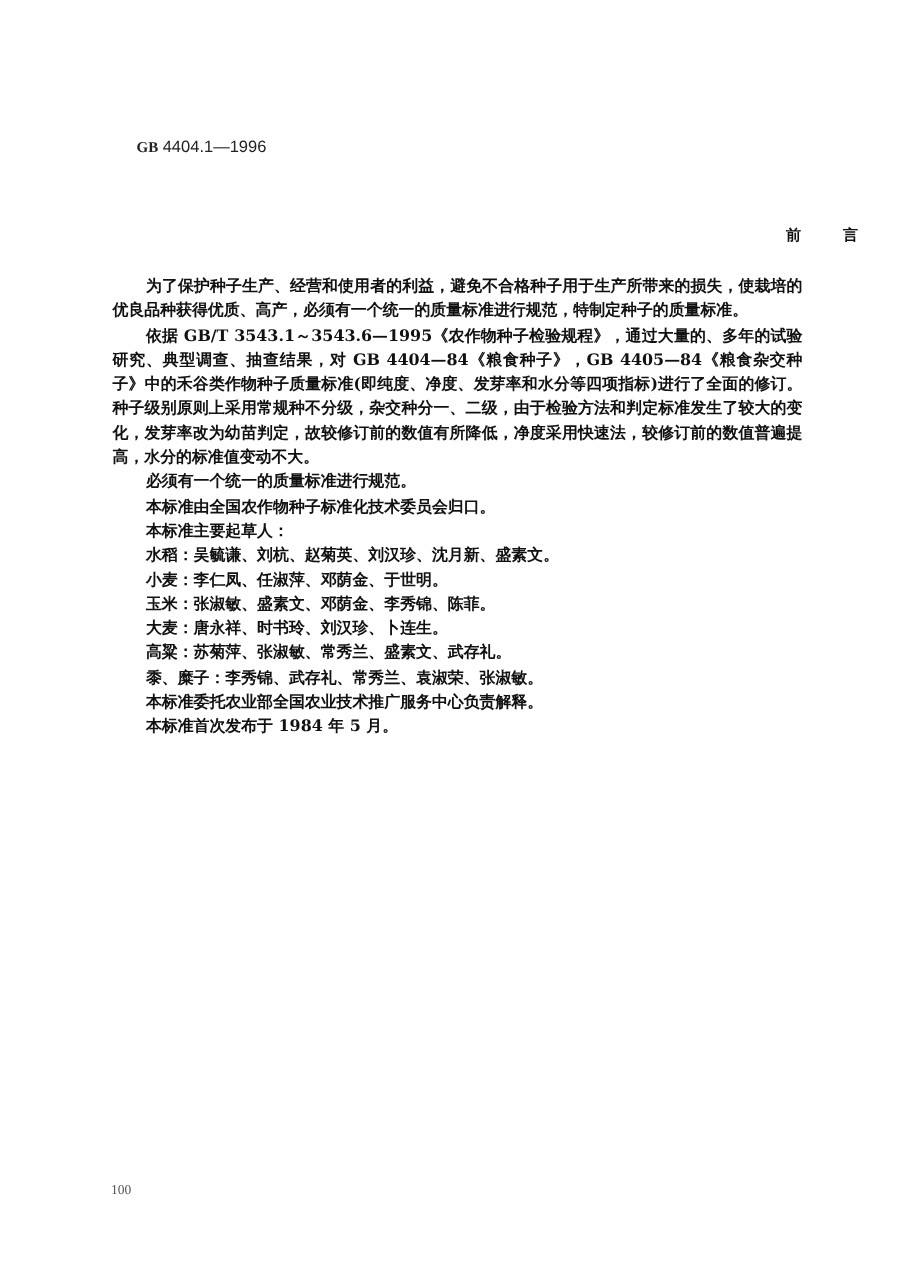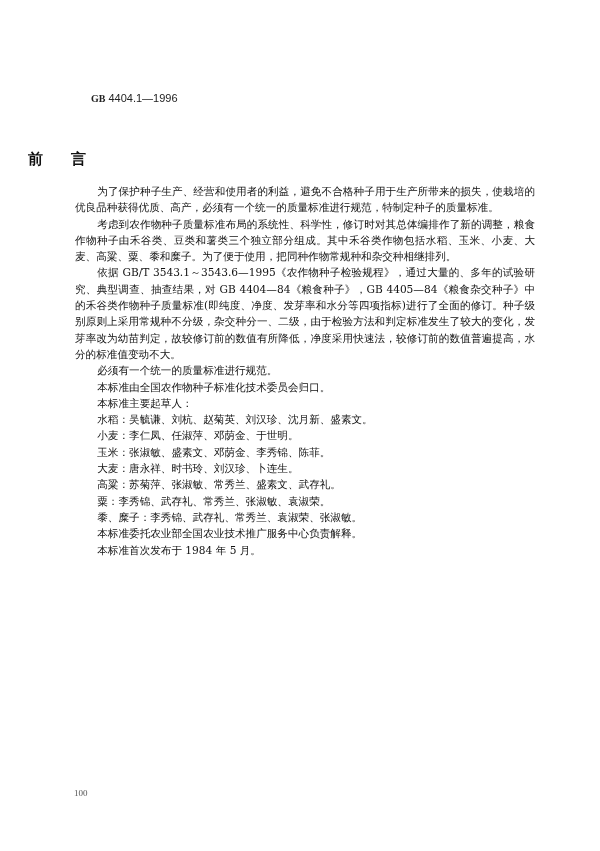--- a/index.html
+++ b/index.html
@@ -1,45 +1,43 @@
 <!DOCTYPE html>
 <html><head>
 <meta charset="utf-8">
 <style>
   html, body { margin: 0; padding: 0; background: #ffffff; }
   body { width: 600px; height: 851px; position: relative; overflow: hidden;
          font-family: "DejaVu Serif", "Liberation Serif", serif; color: #111; }
   .header-id { position: absolute; left: 91px; top: 92px; font-family: "Liberation Sans", sans-serif;
                font-size: 11px; color: #222; letter-spacing: 0; }
   .header-id b { font-family: "Liberation Serif", serif; font-weight: bold; font-size: 10px; margin-right: 3px; }
-  .title { position: absolute; left: 0; width: 600px; top: 150px; text-align: left;
-           font-size: 15px; font-weight: bold; letter-spacing: 28px; padding-left: 28px; box-sizing: border-box; }
+  .title { position: absolute; left: 0; width: 600px; top: 150px; text-align: right;
+           font-size: 10px; font-weight: bold; letter-spacing: 28px; padding-left: 28px; box-sizing: border-box; }
   .body { position: absolute; left: 75px; top: 183px; width: 460px; font-size: 10.6px; line-height: 16.3px; }
-  .p { margin: 0; text-align: justify; text-indent: 2.1em; }
+  .p { margin: 0; text-align: justify; text-indent: 2.1em; font-weight: bold; }
   .page-no { position: absolute; left: 74px; top: 788px; font-family: "Liberation Serif", serif;
              font-size: 9px; color: #555; }
 </style>
 </head>
 <body>
 
 <div class="header-id"><b>GB</b><span>4404.1—1996</span></div>
 
 <div class="title">前言</div>
 
 <div class="body">
   <p class="p">为了保护种子生产、经营和使用者的利益，避免不合格种子用于生产所带来的损失，使栽培的优良品种获得优质、高产，必须有一个统一的质量标准进行规范，特制定种子的质量标准。</p>
-  <p class="p">考虑到农作物种子质量标准布局的系统性、科学性，修订时对其总体编排作了新的调整，粮食作物种子由禾谷类、豆类和薯类三个独立部分组成。其中禾谷类作物包括水稻、玉米、小麦、大麦、高粱、粟、黍和糜子。为了便于使用，把同种作物常规种和杂交种相继排列。</p>
   <p class="p">依据 GB/T 3543.1～3543.6—1995《农作物种子检验规程》，通过大量的、多年的试验研究、典型调查、抽查结果，对 GB 4404—84《粮食种子》，GB 4405—84《粮食杂交种子》中的禾谷类作物种子质量标准(即纯度、净度、发芽率和水分等四项指标)进行了全面的修订。种子级别原则上采用常规种不分级，杂交种分一、二级，由于检验方法和判定标准发生了较大的变化，发芽率改为幼苗判定，故较修订前的数值有所降低，净度采用快速法，较修订前的数值普遍提高，水分的标准值变动不大。</p>
   <p class="p">必须有一个统一的质量标准进行规范。</p>
   <p class="p">本标准由全国农作物种子标准化技术委员会归口。</p>
   <p class="p">本标准主要起草人：</p>
   <p class="p">水稻：吴毓谦、刘杭、赵菊英、刘汉珍、沈月新、盛素文。</p>
   <p class="p">小麦：李仁凤、任淑萍、邓荫金、于世明。</p>
   <p class="p">玉米：张淑敏、盛素文、邓荫金、李秀锦、陈菲。</p>
   <p class="p">大麦：唐永祥、时书玲、刘汉珍、卜连生。</p>
   <p class="p">高粱：苏菊萍、张淑敏、常秀兰、盛素文、武存礼。</p>
-  <p class="p">粟：李秀锦、武存礼、常秀兰、张淑敏、袁淑荣。</p>
   <p class="p">黍、糜子：李秀锦、武存礼、常秀兰、袁淑荣、张淑敏。</p>
   <p class="p">本标准委托农业部全国农业技术推广服务中心负责解释。</p>
   <p class="p">本标准首次发布于 1984 年 5 月。</p>
 </div>
 
 <div class="page-no">100</div>
 
 </body></html>

